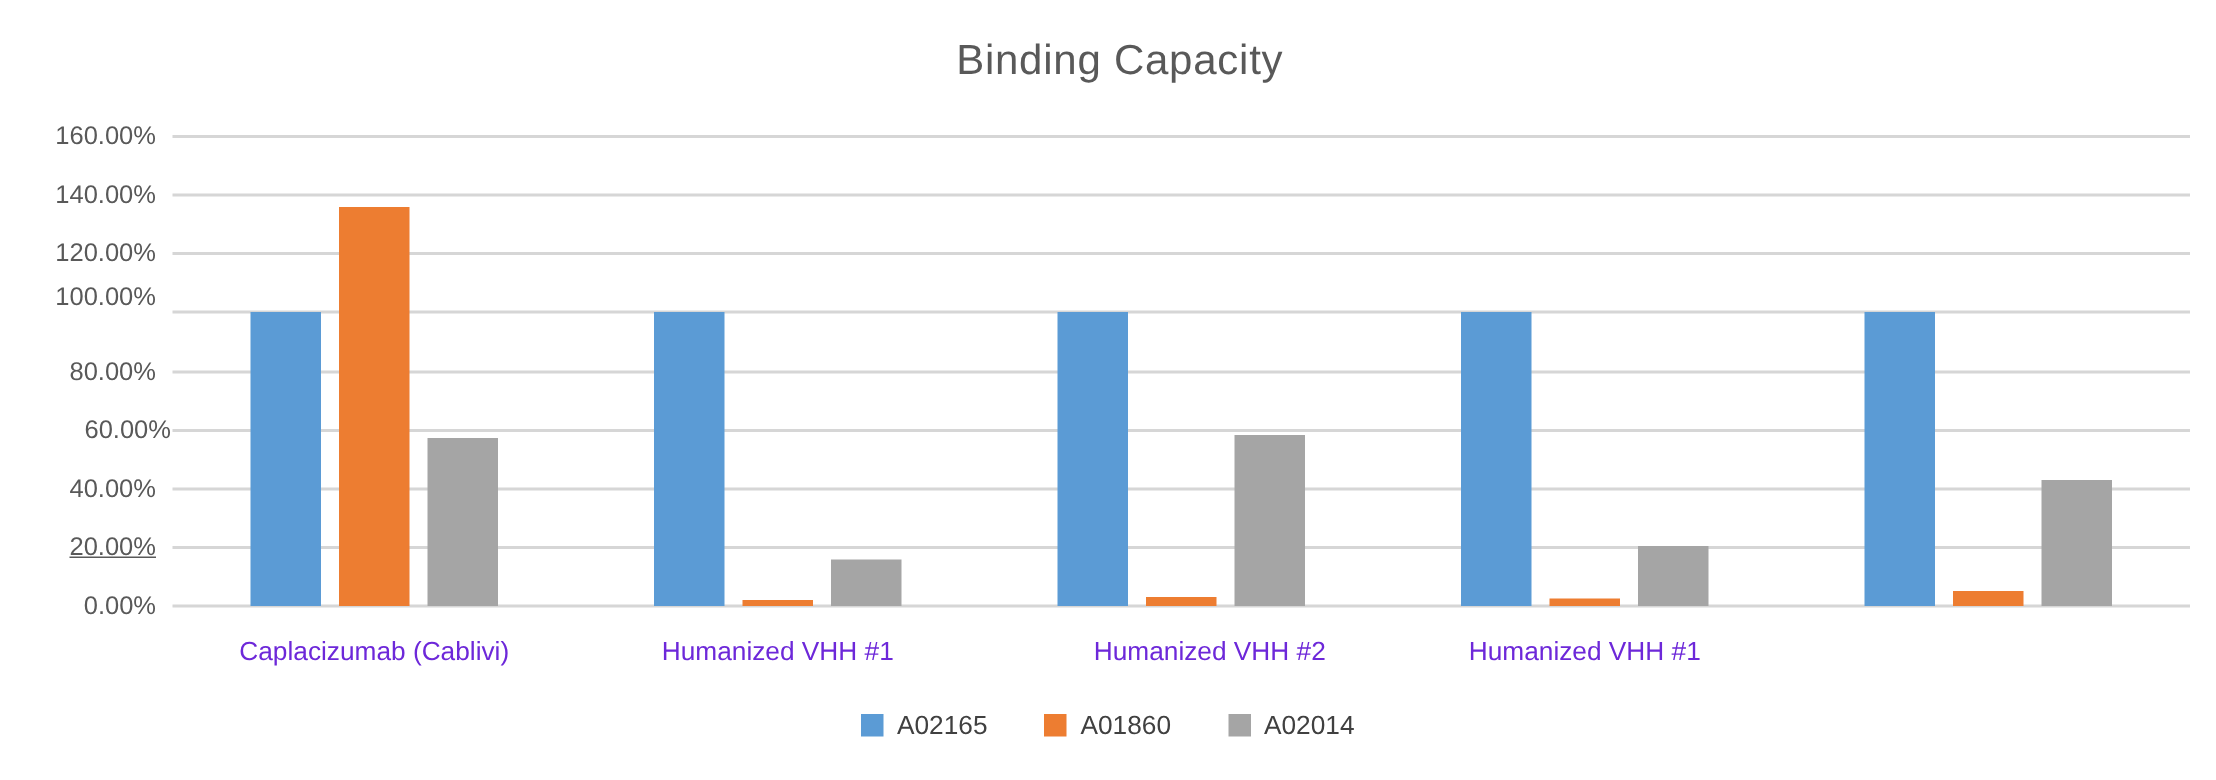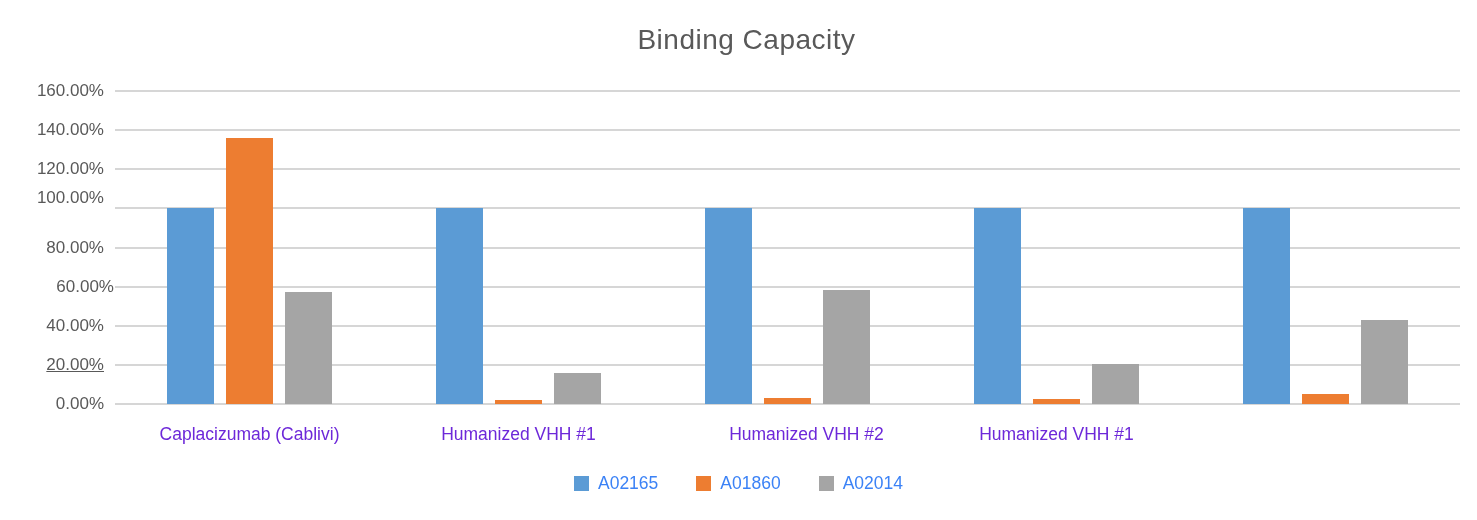--- a/index.html
+++ b/index.html
@@ -62,21 +62,21 @@
     align-items: center;
     gap: 9px;
   }
   .legend-swatch {
     width: 15px;
     height: 15px;
     display: inline-block;
   }
   .legend-label {
     font-size: 17.5px;
-    color: #3b82f6;
+    color: #404040;
   }
 </style>
 </head>
 <body>
 
 <div id="stage">
   <div class="chart-title">Binding Capacity</div>
   <div id="plot">
       <div class="gridline" style="left: 115px; width: 1345px; top: 90px;"></div>
       <div class="y-tick-label" style="left: 2px; top: 82px; text-align: right;">160.00%</div>

